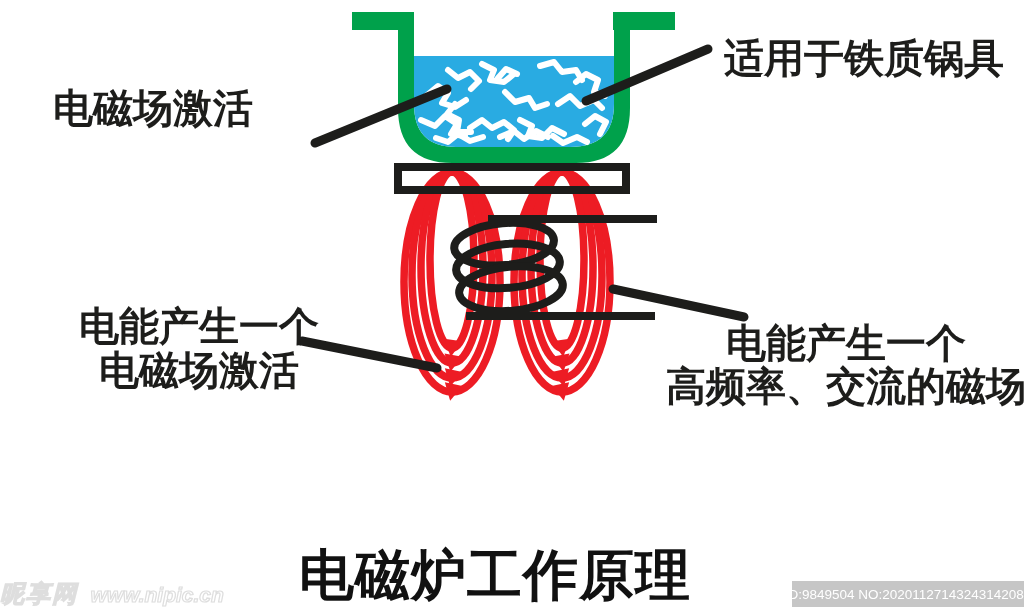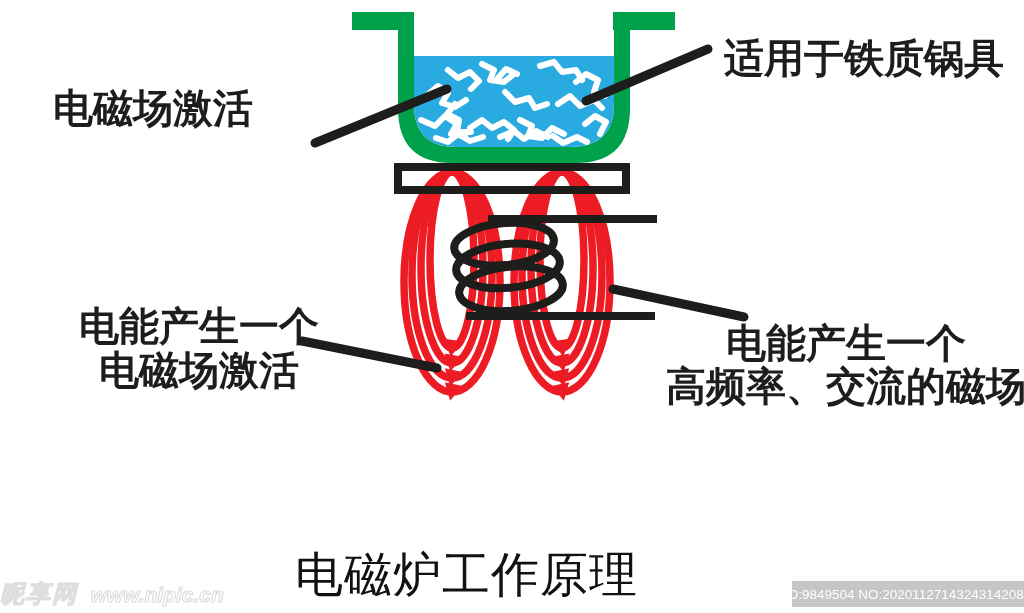--- a/index.html
+++ b/index.html
@@ -19,24 +19,24 @@
     font-size: 40px;
     line-height: 44px;
     text-align: center;
     white-space: nowrap;
   }
   .label div { white-space: nowrap; }
   #label-suitable { text-align: center; }
   #main-title {
     position: absolute;
     left: 295px; top: 546px; width: 400px;
-    text-align: left;
+    text-align: center;
     color: #111111;
-    font-weight: 400;
-    font-size: 48px;
+    font-weight: 700;
+    font-size: 55px;
     line-height: 58px;
     letter-spacing: 1px;
     white-space: nowrap;
   }
   #watermark-site {
     position: absolute;
     left: 0; top: 578px;
     font-style: italic;
     font-weight: 700;
     color: #ffffff;

